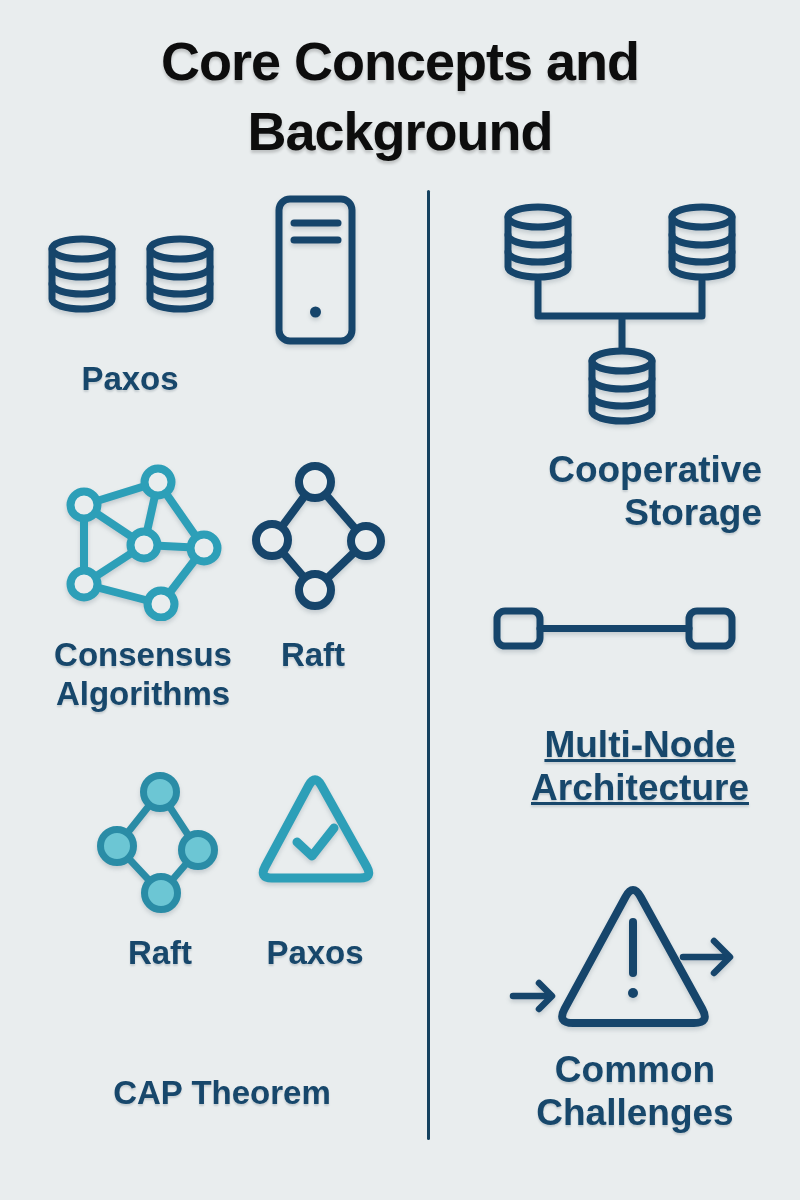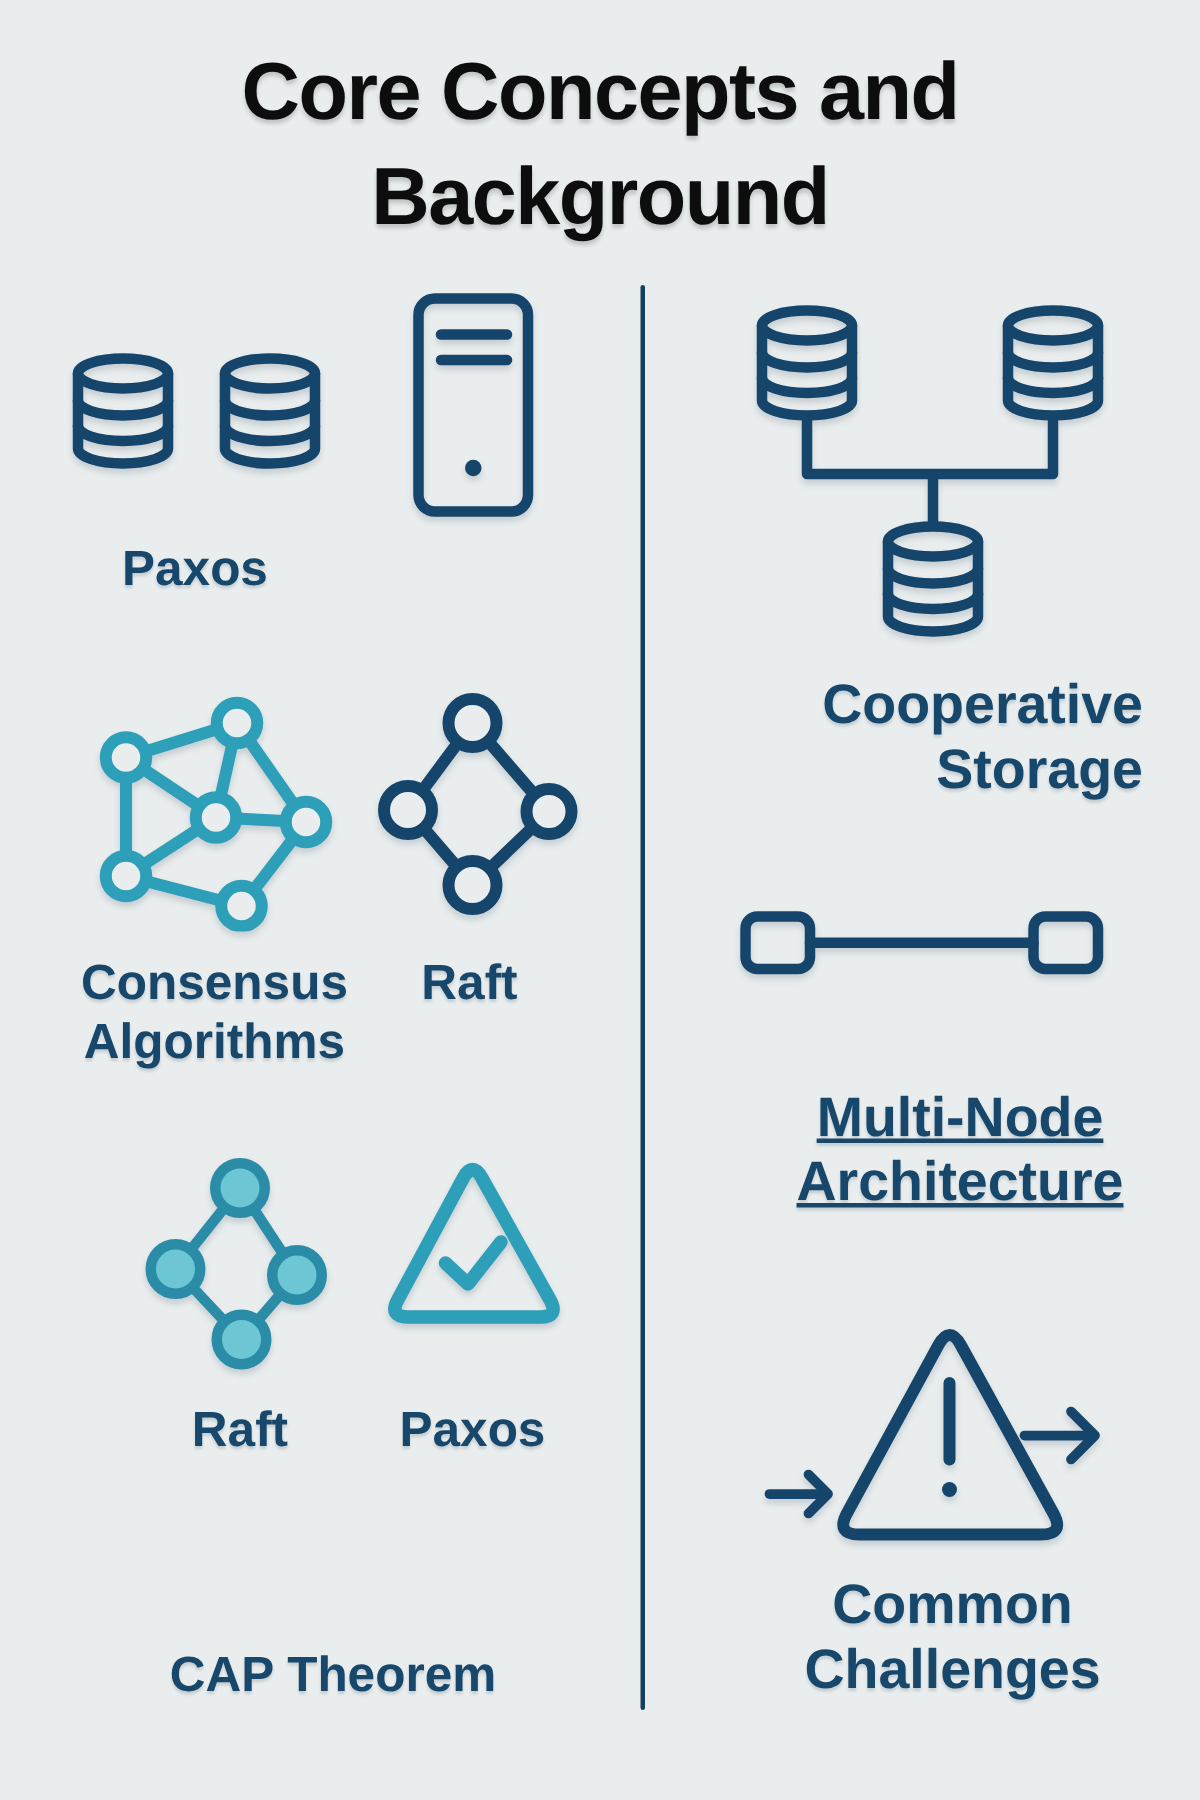--- a/index.html
+++ b/index.html
@@ -132,21 +132,21 @@
   <svg class="icon" style="left:250px;top:764px;" width="140" height="130" viewBox="0 0 140 130">
     <g stroke="var(--teal)" stroke-width="9" stroke-linecap="round" stroke-linejoin="round" fill="none">
       <path d="M71.3,21.4 L116.7,102.6 Q123,114 110,114 L22,114 Q9,114 15.2,102.5 L58.8,21.4 Q65,10 71.3,21.4 Z"></path>
       <polyline points="47,78 62,92 84,64"></polyline>
     </g>
   </svg>
 
   <div class="label label-l" style="left:90px;top:934px;width:140px;">Raft</div>
   <div class="label label-l" style="left:245px;top:934px;width:140px;">Paxos</div>
 
-  <div class="label label-l" style="left:72px;top:1074px;width:300px;margin-top:23px;">CAP Theorem</div>
+  <div class="label label-l" style="left:72px;top:1074px;width:300px;">CAP Theorem</div>
 
   <svg class="icon" style="left:495px;top:196px;" width="248" height="240" viewBox="0 0 248 240">
     <g fill="none" stroke="var(--navy)" stroke-width="7" stroke-linecap="round" stroke-linejoin="round">
       <path d="M43,85 V120 H207 V85 M127,120 V152"></path>
       <g transform="translate(7,7)">
         <ellipse cx="36" cy="14" rx="30" ry="10"></ellipse>
         <path d="M6,14 V64 A30,10 0 0 0 66,64 V14"></path>
         <path d="M6,32 A30,10 0 0 0 66,32"></path>
         <path d="M6,49 A30,10 0 0 0 66,49"></path>
       </g>

